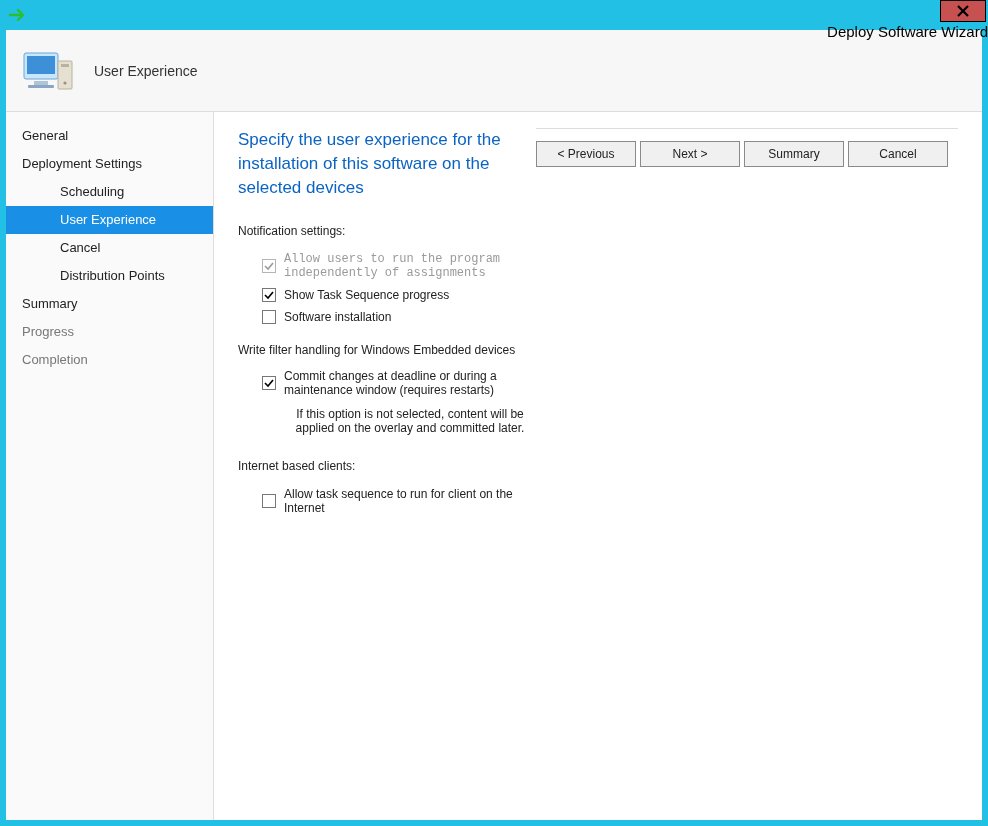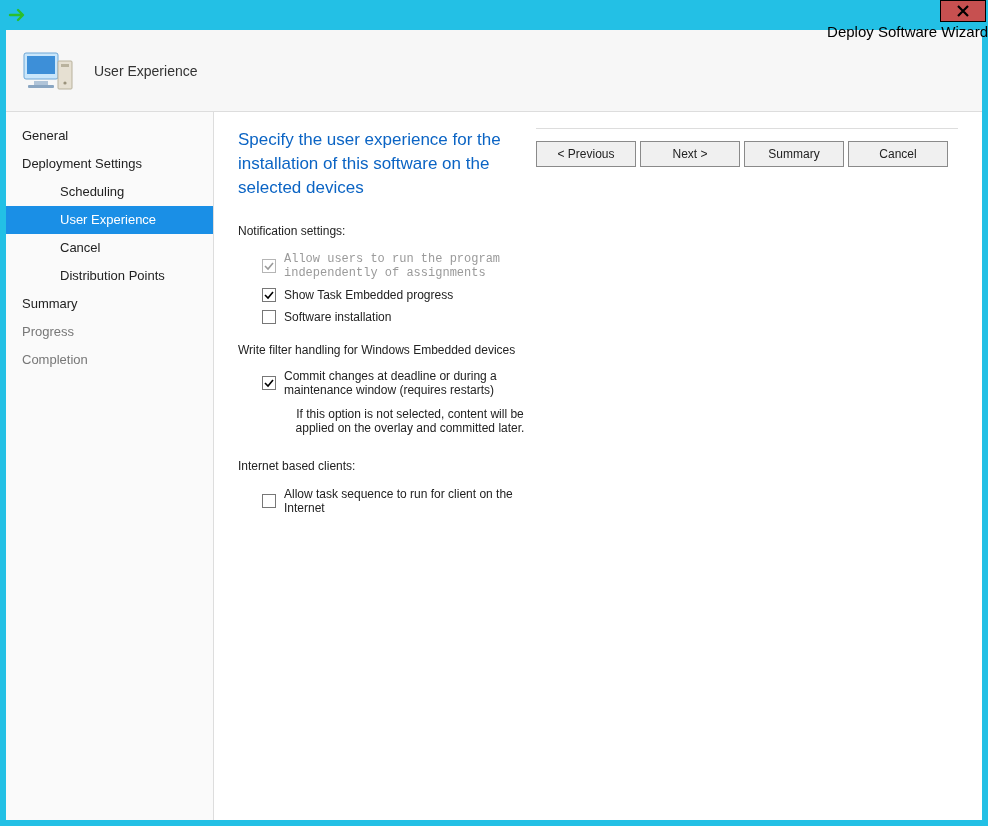--- a/index.html
+++ b/index.html
@@ -241,21 +241,21 @@
             </span>
             <span>Allow users to run the program independently of assignments</span>
           </div>
 
           <div class="check-row">
             <span class="checkbox">
               <svg class="checkmark" viewBox="0 0 10 10">
                 <path d="M1 5 L4 8 L9 2" stroke="#000" stroke-width="1.6" fill="none"></path>
               </svg>
             </span>
-            <span>Show Task Embedded progress</span>
+            <span>Show Task Sequence progress</span>
           </div>
 
 
           <div class="check-row">
             <span class="checkbox"></span>
             <span>Software installation</span>
           </div>
 
 
           <div class="para" style="margin-top:18px;">Write filter handling for Windows Embedded devices</div>

